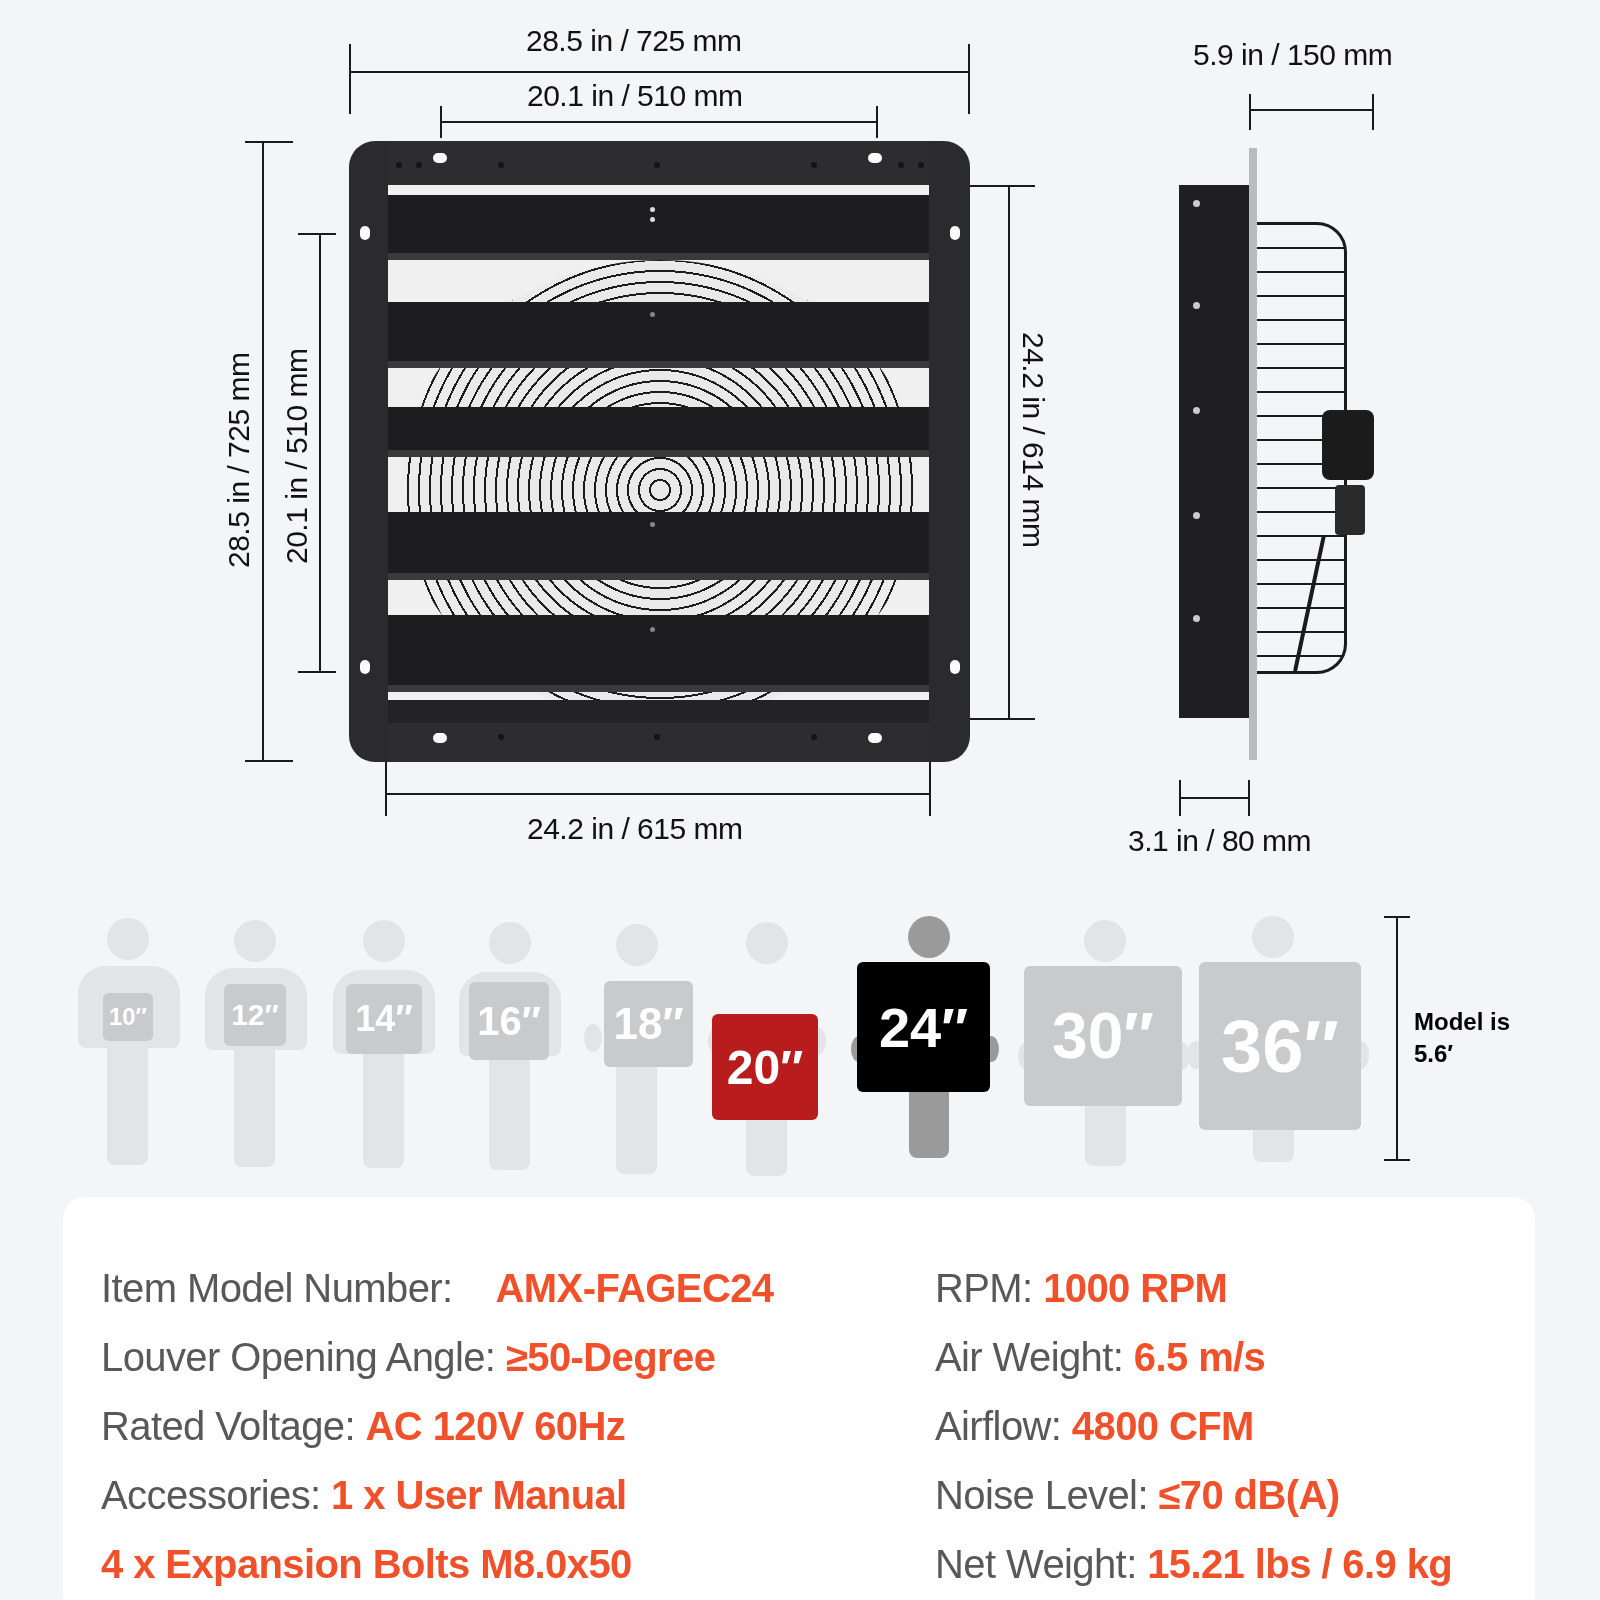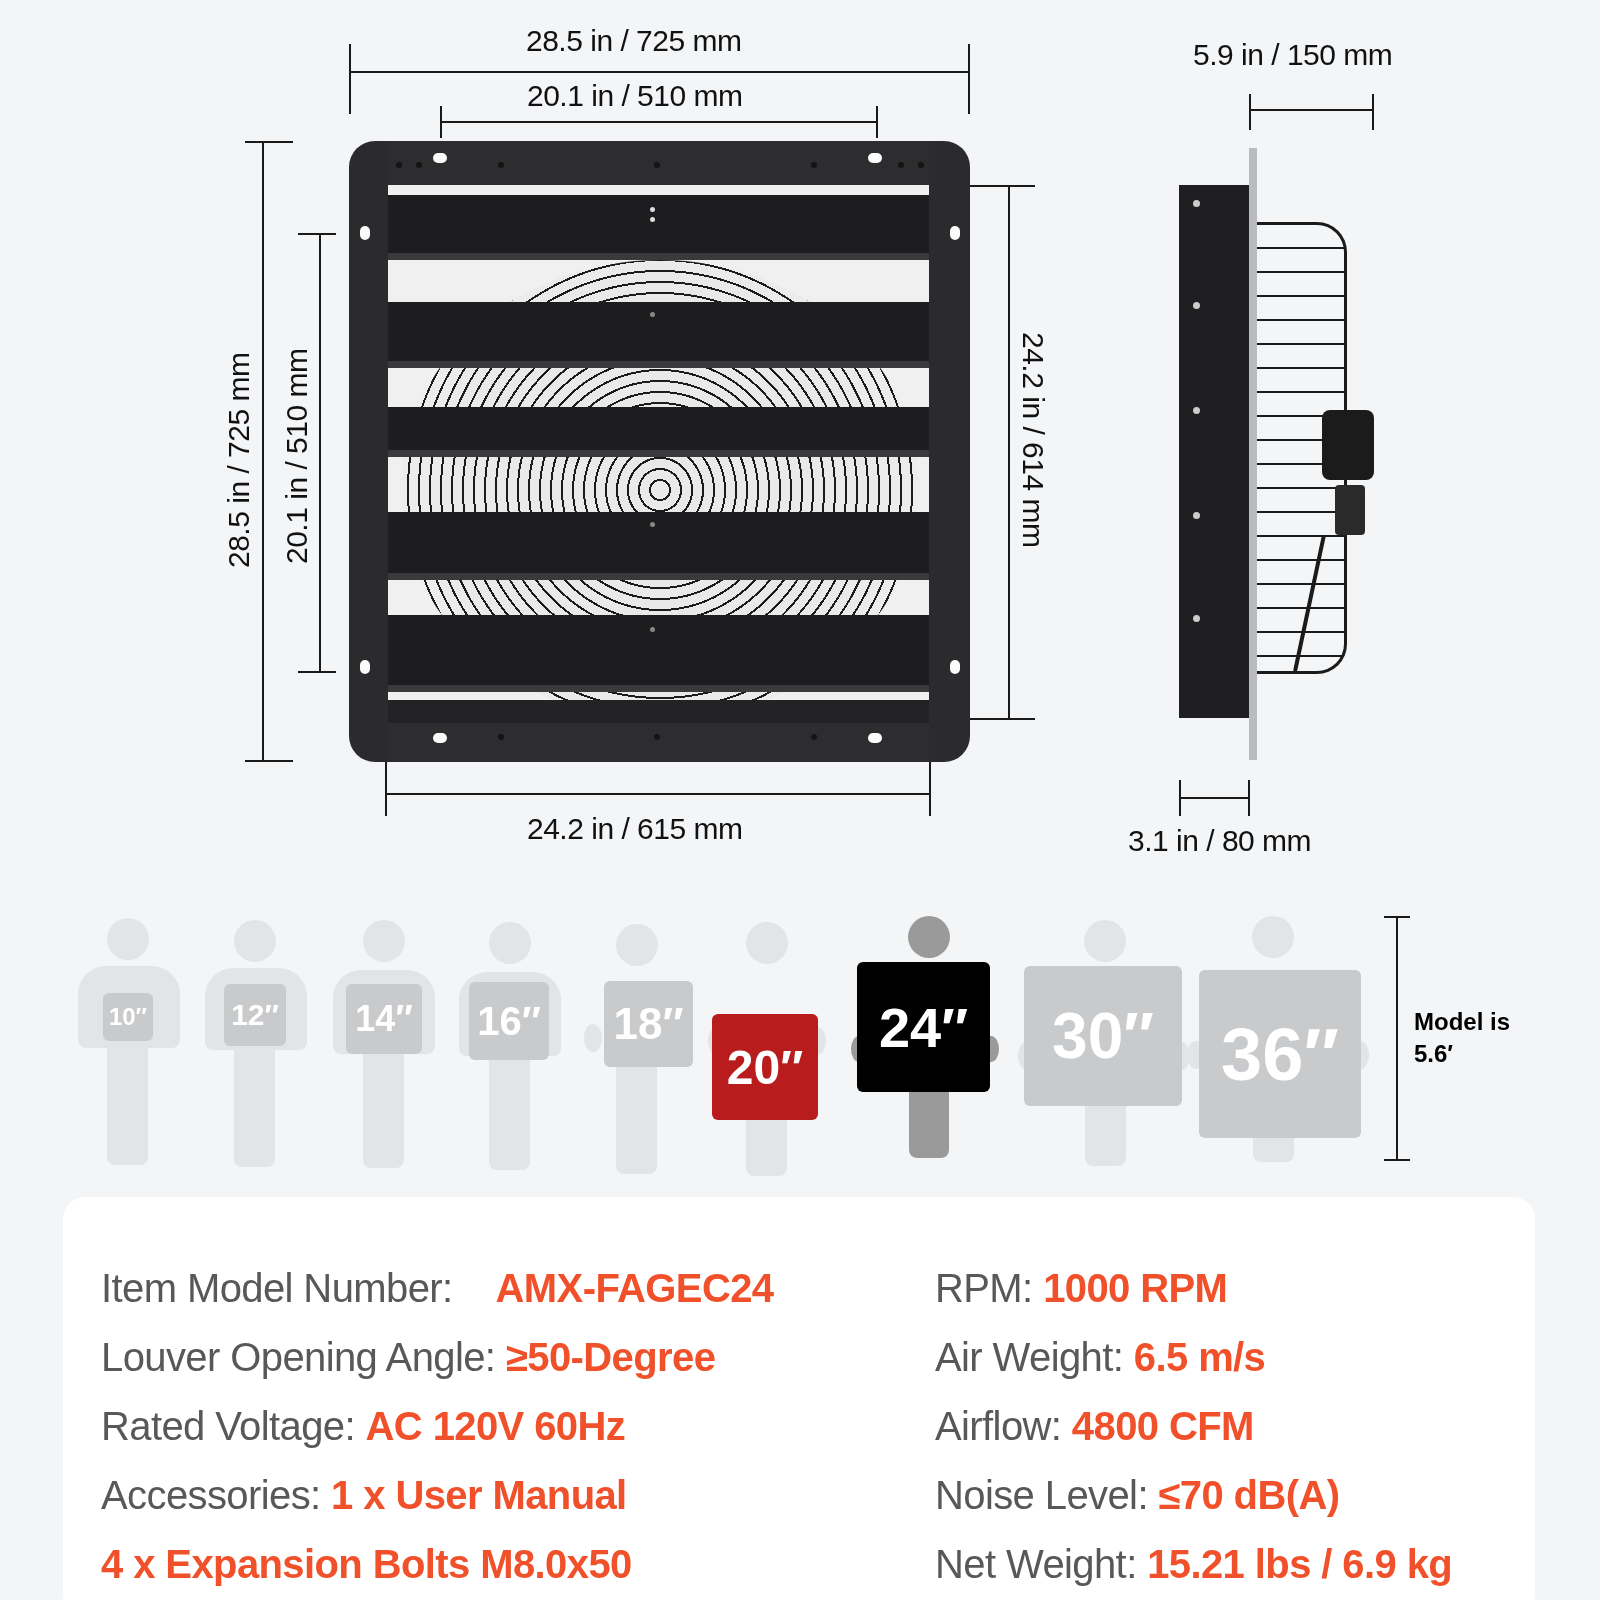--- a/index.html
+++ b/index.html
@@ -248,21 +248,21 @@
     <div class="hand" style="left:-6px;top:122px;width:18px;height:28px;background:#e3e4e6;"></div>
     <div class="hand" style="left:148px;top:122px;width:18px;height:28px;background:#e3e4e6;"></div>
     <div class="board" style="left:0;top:46px;width:158px;height:140px;background:#c9cacc;font-size:64px;">30″</div>
   </div>
 
   <div class="fig" style="left:1193px;top:916px;">
     <div class="head" style="left:59px;top:0;width:42px;height:42px;background:#e3e4e6;"></div>
     <div class="leg" style="left:60px;top:200px;width:41px;height:46px;background:#e3e4e6;"></div>
     <div class="hand" style="left:-6px;top:125px;width:18px;height:28px;background:#e3e4e6;"></div>
     <div class="hand" style="left:158px;top:125px;width:18px;height:28px;background:#e3e4e6;"></div>
-    <div class="board" style="left:6px;top:54px;width:162px;height:168px;background:#c9cacc;font-size:74px;">36″</div>
+    <div class="board" style="left:6px;top:46px;width:162px;height:168px;background:#c9cacc;font-size:74px;">36″</div>
   </div>
 
   <div class="line" style="left:1384px;top:916px;width:26px;height:2px;"></div>
   <div class="line" style="left:1384px;top:1159px;width:26px;height:2px;"></div>
   <div class="line" style="left:1396px;top:916px;width:2px;height:245px;"></div>
 
   <div class="model-note">
     <div>Model is</div>
     <div>5.6′</div>
   </div>

